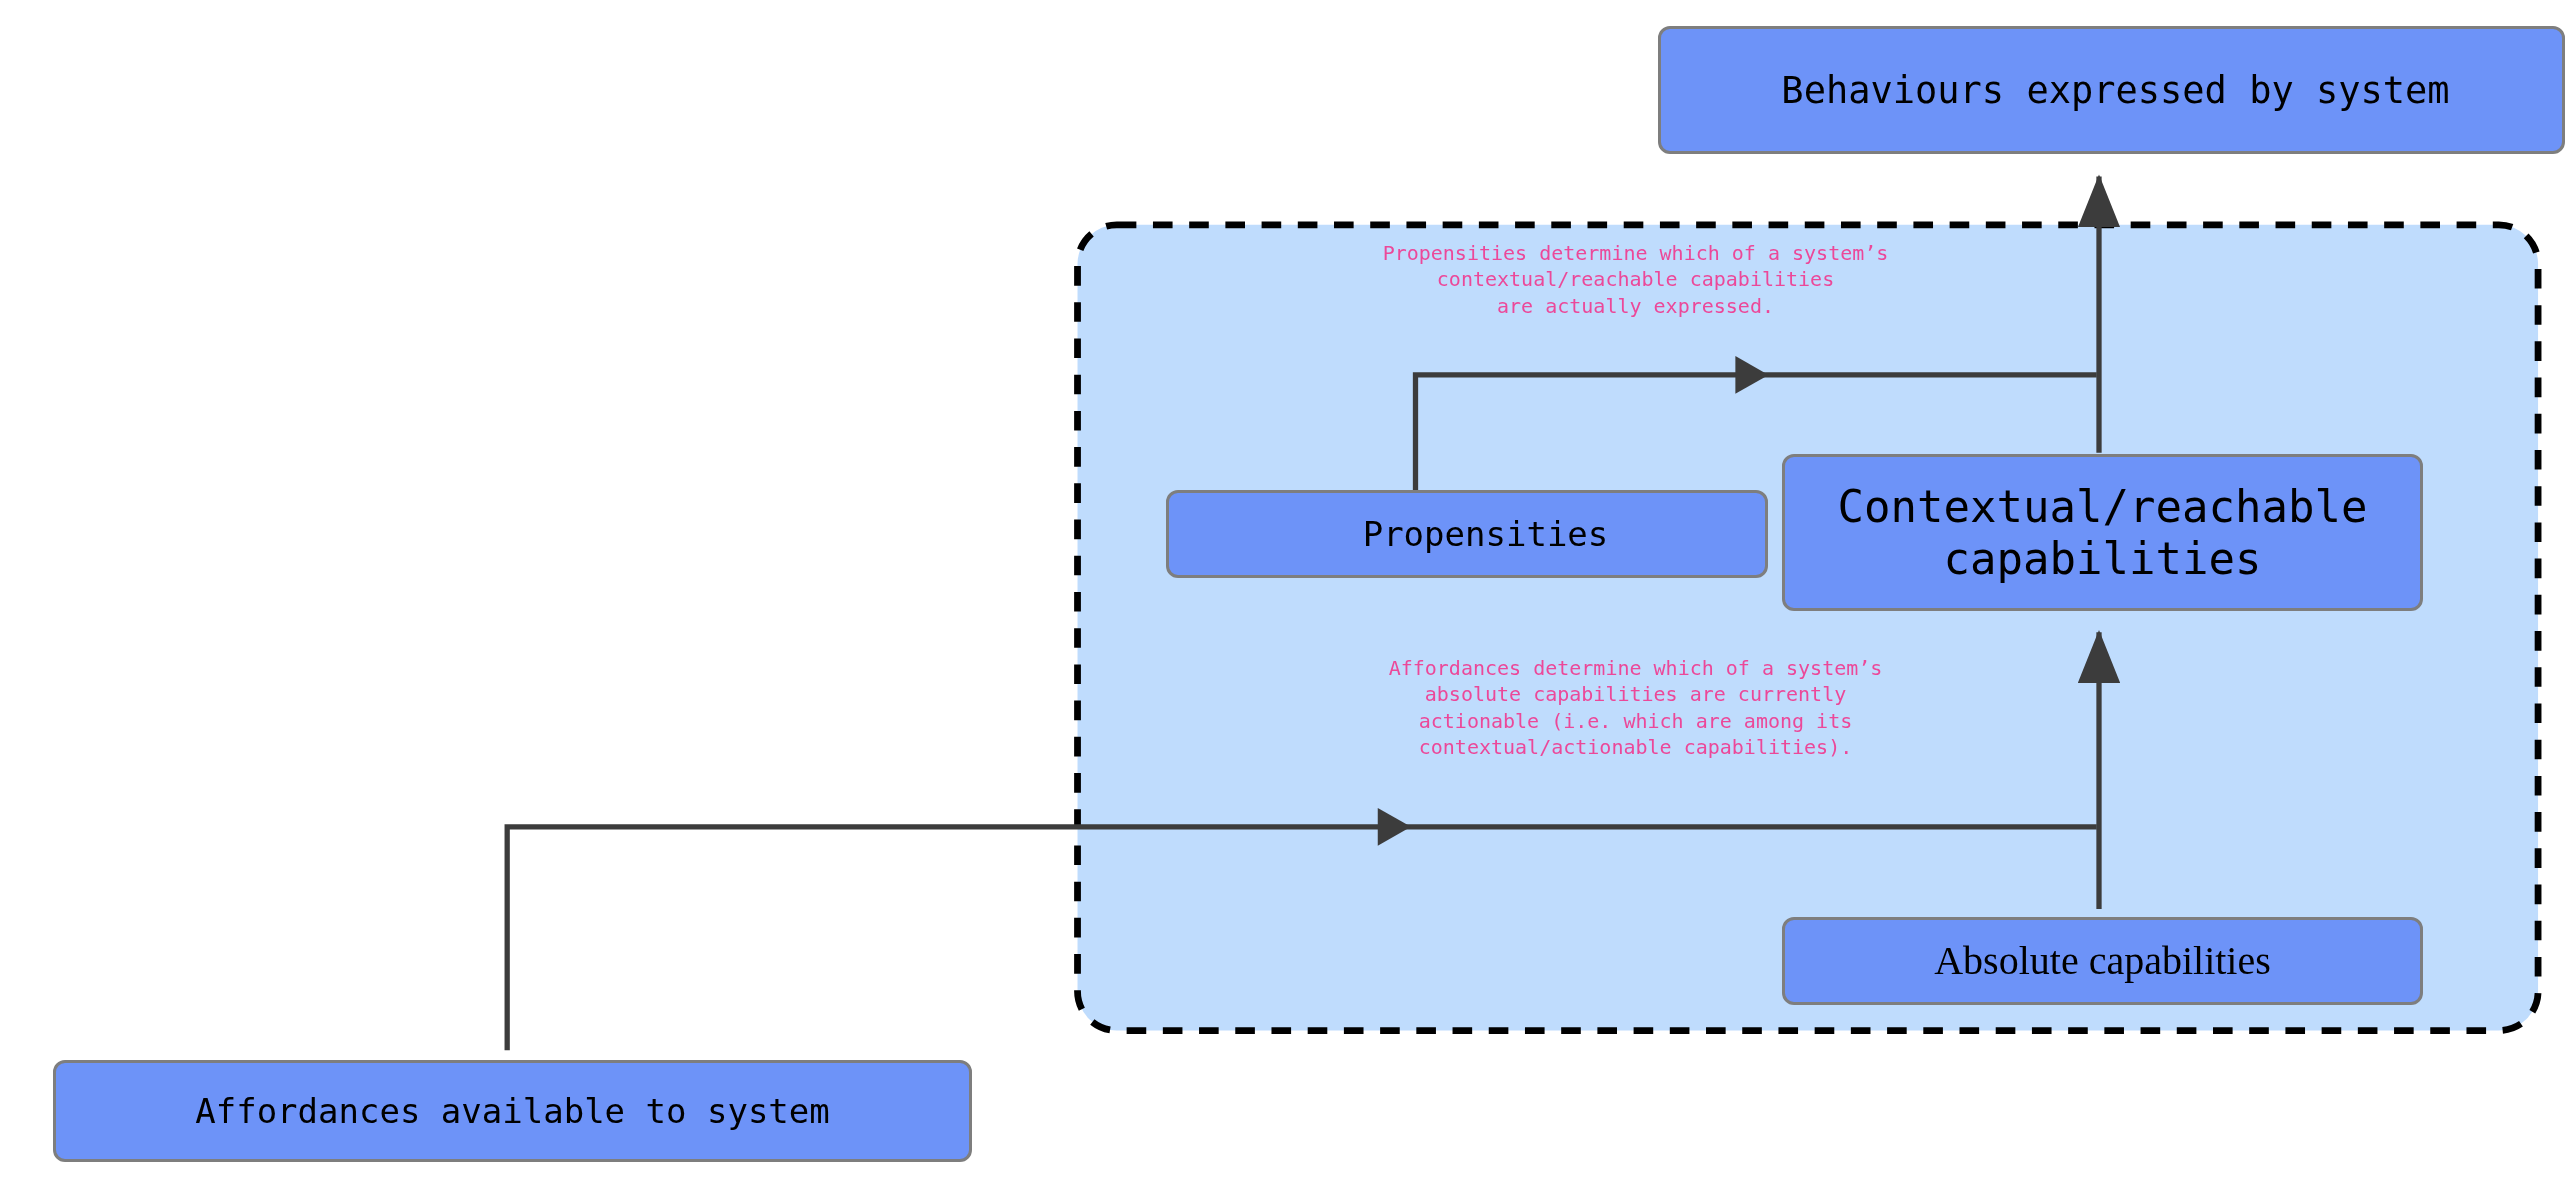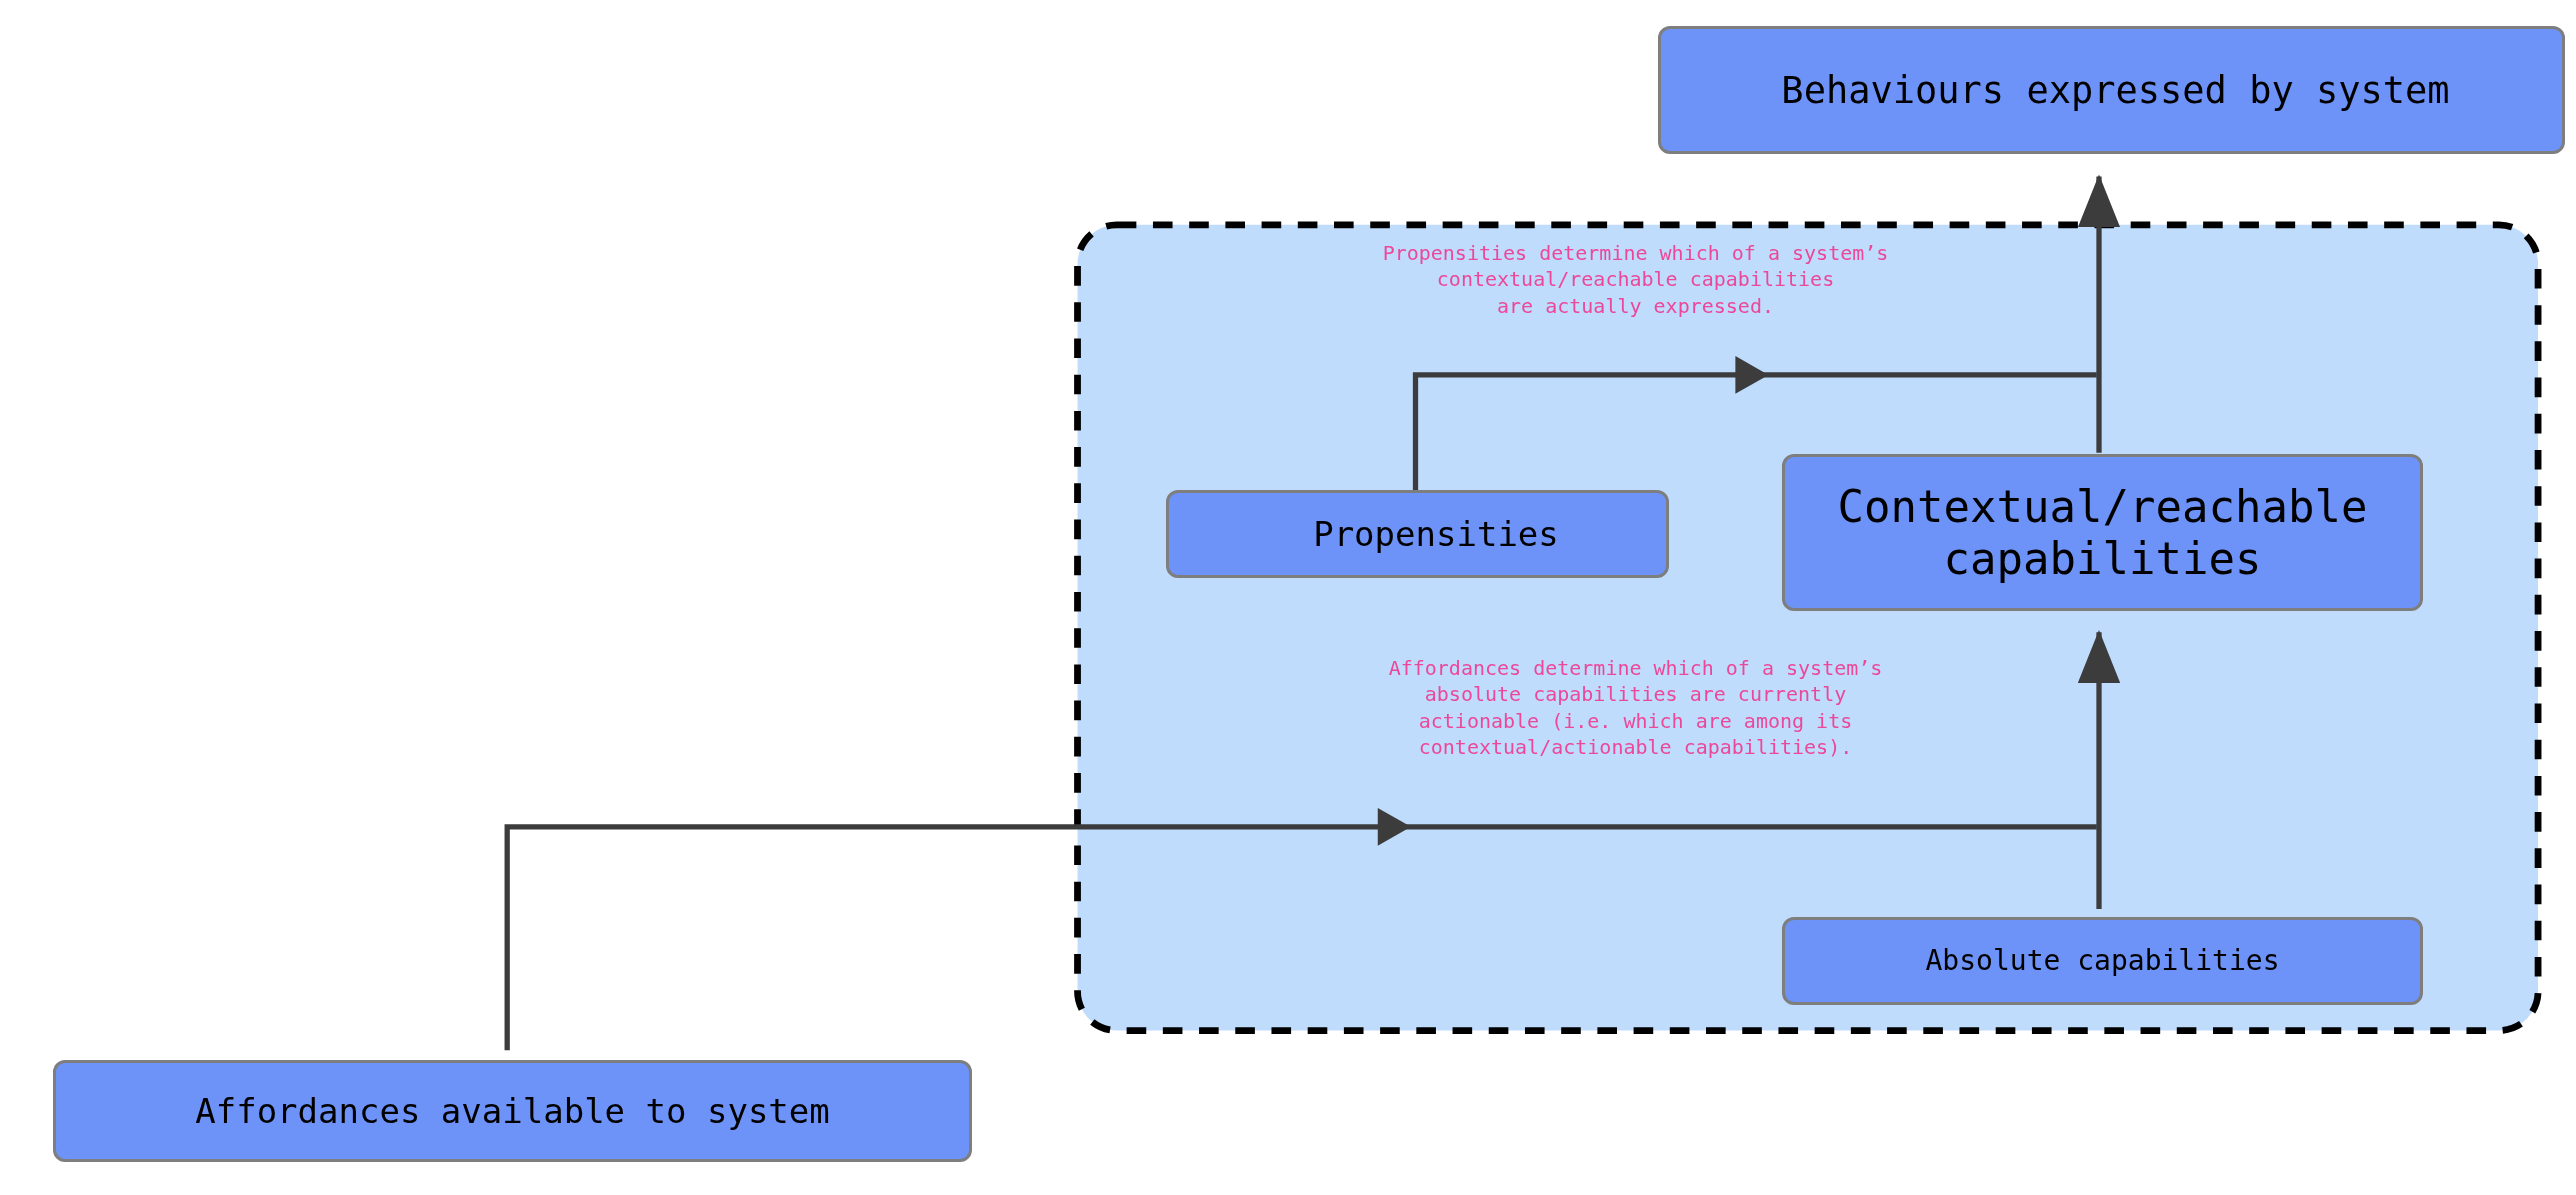--- a/index.html
+++ b/index.html
@@ -49,31 +49,32 @@
     font-size: 20px;
   }
 
   
   #node-behaviours {
     left: 1658px; top: 26.4px; width: 907px; height: 128px;
     font-size: 37px;
     padding-left: 8px;
   }
   #node-propensities {
-    left: 1166px; top: 490px; width: 503px; height: 88px;
+    left: 1166px; top: 490px; width: 602px; height: 88px;
     font-size: 34px;
     padding-left: 37px;
   }
   #node-contextual {
     left: 1782px; top: 454px; width: 641px; height: 157px;
     font-size: 44px;
   }
   #node-absolute {
     left: 1782px; top: 917px; width: 641px; height: 88px;
-    font-size: 28px;
+    font-size: 40px;
+    font-family: Liberation Serif, serif;
   }
   #node-affordances {
     left: 53px; top: 1060px; width: 919px; height: 102px;
     font-size: 34px;
     text-align: center;
   }
   #annotation-propensities {
     left: 1177px; top: 240px; width: 917px;
   }
   #annotation-affordances {

